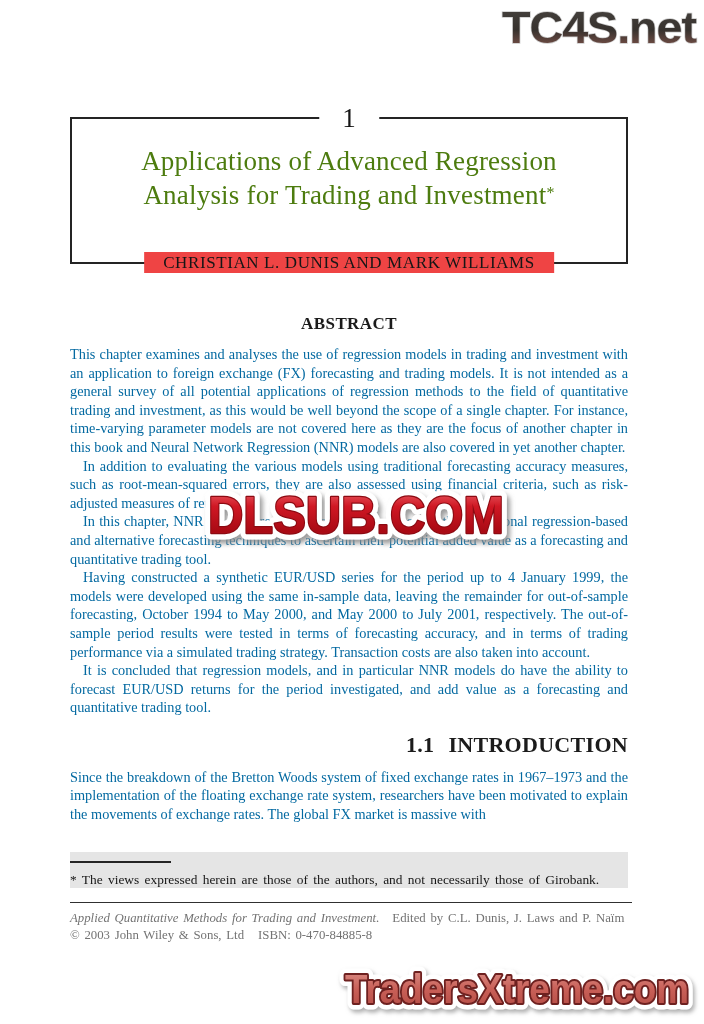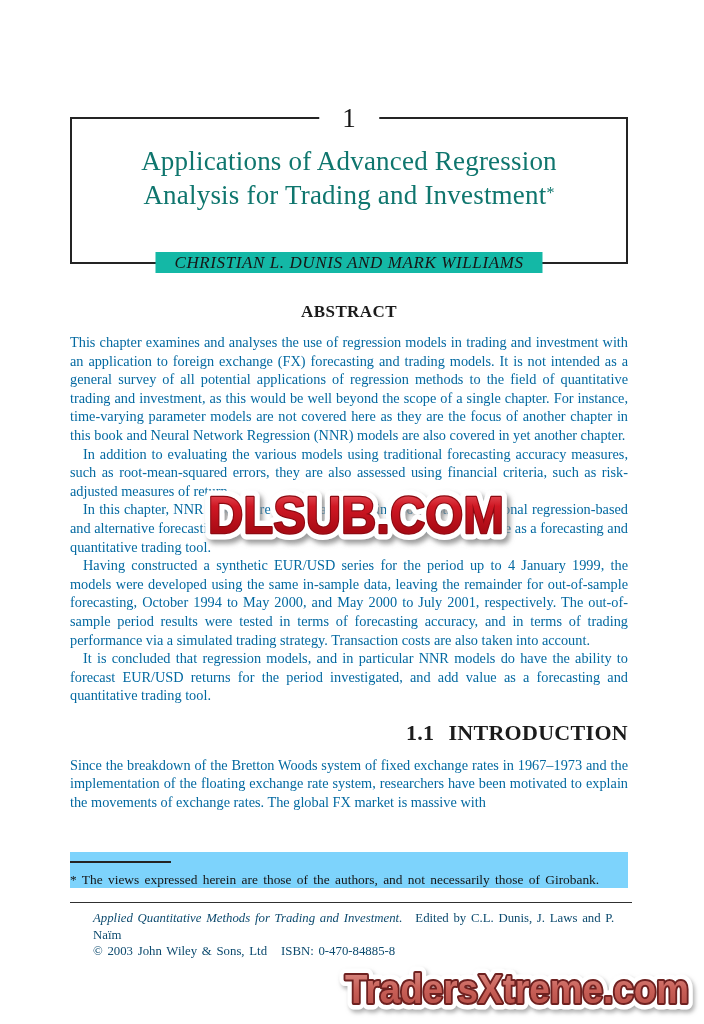--- a/index.html
+++ b/index.html
@@ -25,74 +25,86 @@
     border:2px solid #242424;
   }
   .chapter-num {
     position:absolute; top:-17px; left:50%; transform:translateX(-50%);
     background:#ffffff; padding:0 23px;
     font-size:27px; line-height:32px; color:#161616;
   }
   .chapter-title {
     text-align:center;
     margin-top:27px;
-    font-size:27px; line-height:31px; color:#0f766e;
+    font-size:27px; line-height:31px; color:#4d7c0f;
     letter-spacing:0.2px;
   }
   .chapter-title span { display:block; }
   .chapter-title .t2 { display:block; }
   .chapter-title .t2 > span { display:inline; }
   .chapter-title sup { font-size:16px; vertical-align:6px; }
   .chapter-authors {
     position:absolute; bottom:-11px; left:50%; transform:translateX(-50%);
-    background:#14b8a6; padding:0 19px;
+    background:#ef4444; padding:0 19px;
     font-size:17px; line-height:21px; letter-spacing:0.6px;
-    white-space:nowrap; color:#161616;font-style:italic;
+    white-space:nowrap; color:#161616;
   }
   
   .abstract-h {
-    margin:38px 0 11px 0;
+    margin:50px 0 11px 0;
     text-align:center;
     font-size:17px; font-weight:bold; letter-spacing:0.4px;
   }
   .body-p {
     font-size:14.3px; line-height:18.6px;
     text-align:justify;
     color:#0369a1;
   }
   .body-p.indent { text-indent:13px; }
   .intro-h {
     margin:15px 0 10px 0;
     text-align:right;
     font-size:22px; font-weight:bold; letter-spacing:0.3px;
   }
   .intro-h .num { margin-right:14px; }
   
   .footnote-block {
     position:absolute; left:70px; top:852px; width:558px;
-    background:#7dd3fc; padding-top:9px;
+    background:#e5e5e5; padding-top:9px;
   }
   .footnote-rule { width:101px; border-top:2px solid #242424; margin-bottom:8px; }
   .footnote-text { font-size:13.4px; line-height:17px; word-spacing:2px; color:#161616; }
   
   .footer-block {
     position:absolute; left:70px; top:896px; width:562px;
     background:#ffffff; padding-top:6px;
   }
   .footer-rule { width:100%; border-top:1.6px solid #303030; margin-bottom:7px; }
-  .footer-line { font-size:12.8px; line-height:16.5px; color:#0c4a6e; word-spacing:1.5px;margin-left:23px; }
+  .footer-line { font-size:12.8px; line-height:16.5px; color:#737373; word-spacing:1.5px; }
   .footer-line .book-title { font-style:italic; }
   .footer-line .edited { margin-left:13px; }
   .footer-line .isbn { margin-left:14px; }
 </style>
 </head>
 <body>
 
 <div class="page">
 
+  <div class="wm-top">
+    <svg width="202" height="56" viewBox="0 0 202 56">
+      <defs>
+        <linearGradient id="gTc4s" x1="0" y1="0" x2="0" y2="1">
+          <stop offset="0.12" stop-color="#45413d"></stop>
+          <stop offset="0.55" stop-color="#37322e"></stop>
+          <stop offset="1" stop-color="#8e5a50"></stop>
+        </linearGradient>
+      </defs>
+      <text x="101" y="43" text-anchor="middle" font-family="Liberation Sans, sans-serif" font-weight="bold" font-size="45" letter-spacing="-1" fill="url(#gTc4s)" stroke="#cbcbcb" stroke-width="1.4" paint-order="stroke" textLength="194" lengthAdjust="spacingAndGlyphs">TC4S.net</text>
+    </svg>
+  </div>
 
   <div class="content">
 
     <div class="chapter-box">
       <span class="chapter-num">1</span>
       <div class="chapter-title">
         <span>Applications of Advanced Regression</span>
         <span class="t2"><span>Analysis for Trading and Investment</span><sup>*</sup></span>
       </div>
       <span class="chapter-authors">CHRISTIAN L. DUNIS AND MARK WILLIAMS</span>

